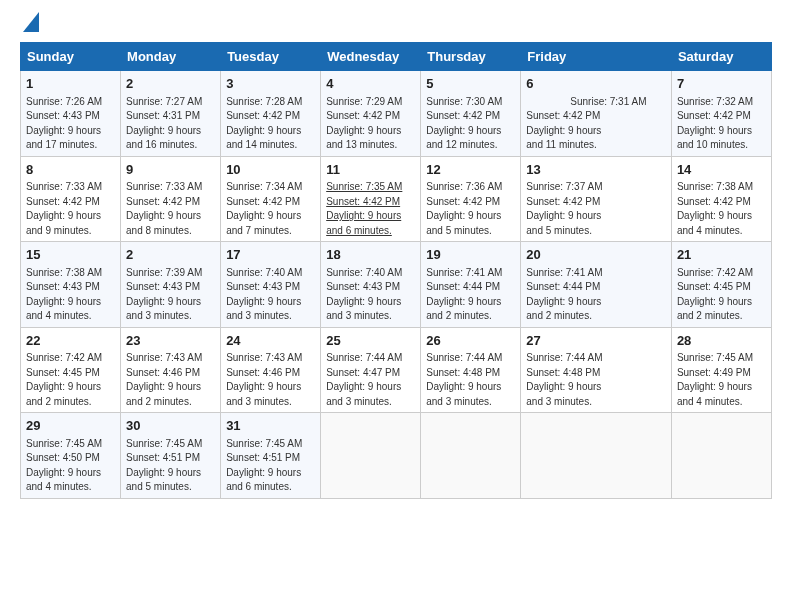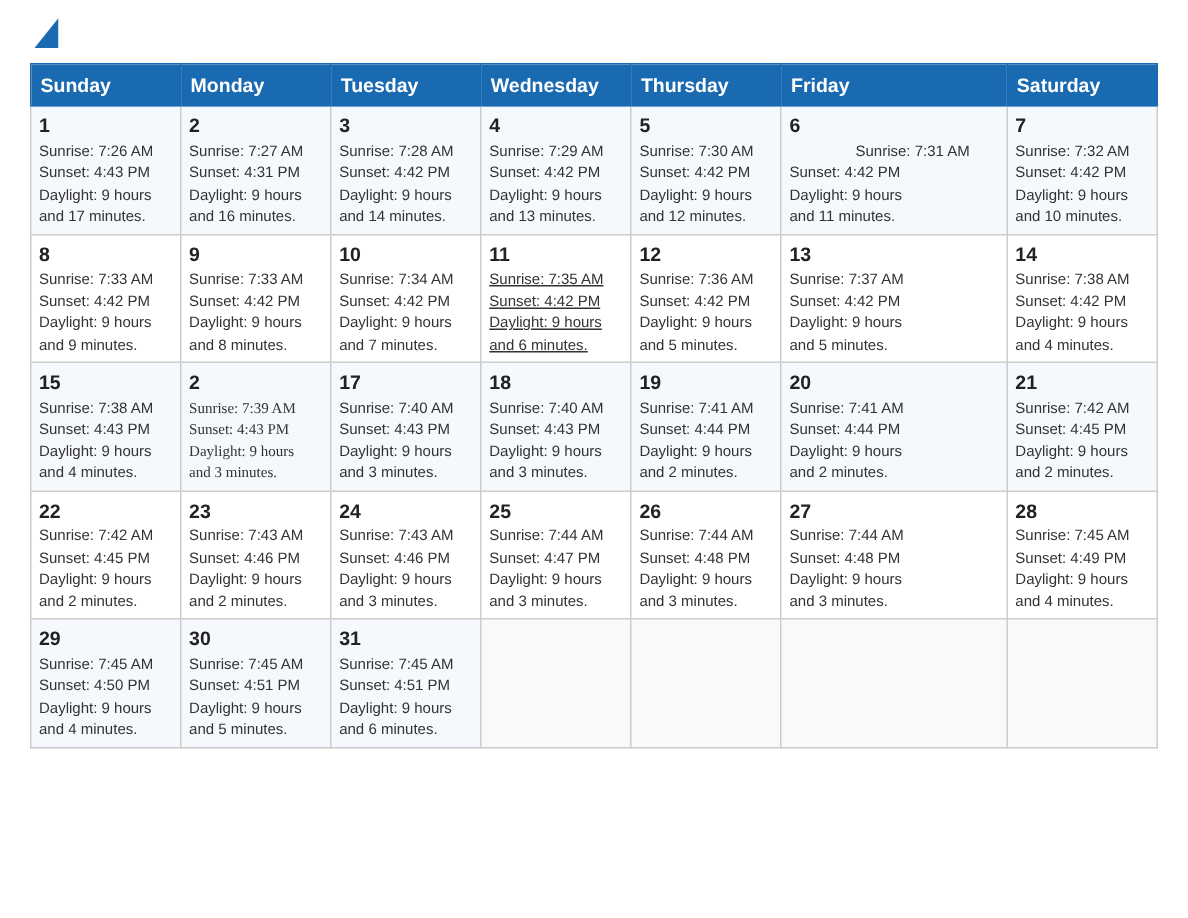--- a/index.html
+++ b/index.html
@@ -182,21 +182,21 @@
           <td><span class="day-num">14</span><span class="day-info" style="white-space: pre-line;">Sunrise: 7:38 AM
 Sunset: 4:42 PM
 Daylight: 9 hours
 and 4 minutes.</span></td>
         </tr>
         <tr>
           <td><span class="day-num">15</span><span class="day-info" style="white-space: pre-line;">Sunrise: 7:38 AM
 Sunset: 4:43 PM
 Daylight: 9 hours
 and 4 minutes.</span></td>
-          <td><span class="day-num">2</span><span class="day-info" style="white-space: pre-line; font-family: Liberation Serif, serif;">Sunrise: 7:39 AM
+          <td><span class="day-num">2</span><span class="day-info" style="white-space: pre-line;">Sunrise: 7:39 AM
 Sunset: 4:43 PM
 Daylight: 9 hours
 and 3 minutes.</span></td>
           <td><span class="day-num">17</span><span class="day-info" style="white-space: pre-line;">Sunrise: 7:40 AM
 Sunset: 4:43 PM
 Daylight: 9 hours
 and 3 minutes.</span></td>
           <td><span class="day-num">18</span><span class="day-info" style="white-space: pre-line;">Sunrise: 7:40 AM
 Sunset: 4:43 PM
 Daylight: 9 hours

